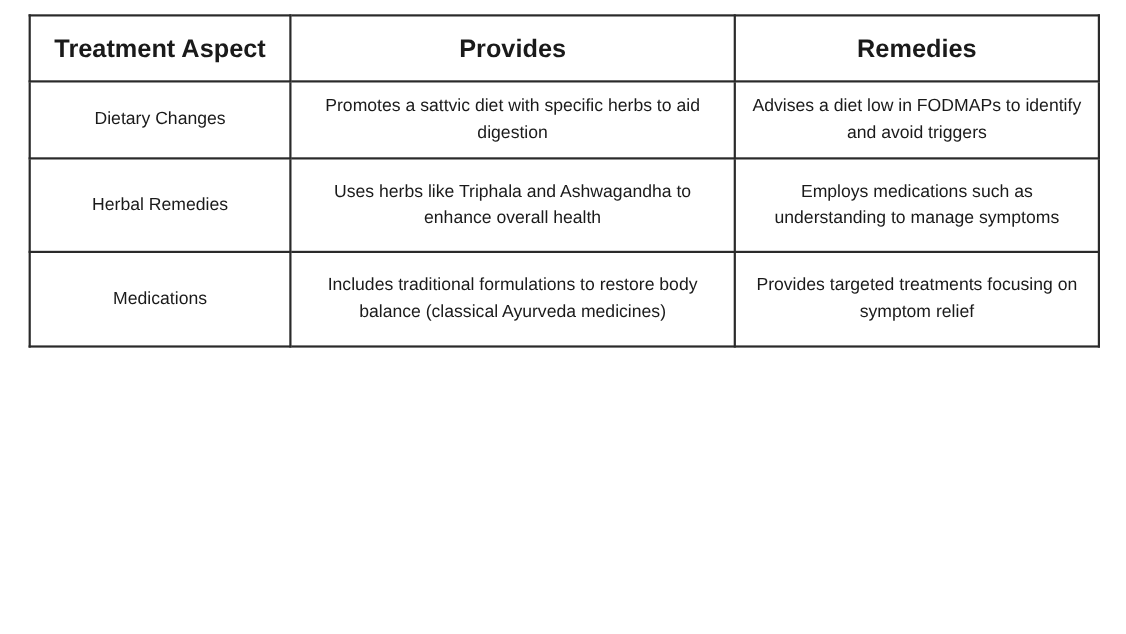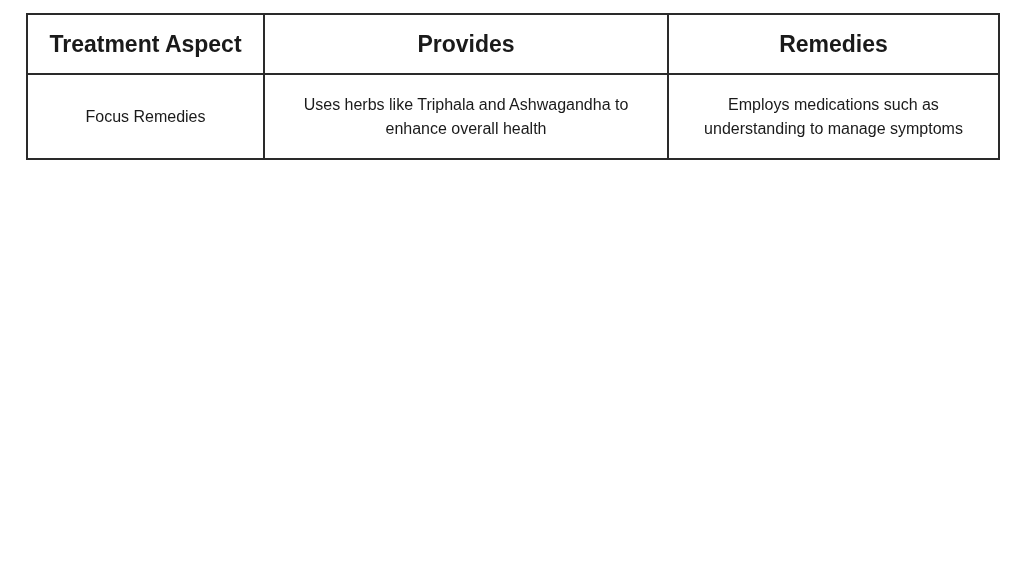--- a/index.html
+++ b/index.html
@@ -25,19 +25,29 @@
       <col class="c3">
     </colgroup>
   <thead>
     <tr>
       <th>Treatment Aspect</th>
       <th>Provides</th>
       <th>Remedies</th>
     </tr>
   </thead>
   <tbody>
+    <tr class="r1">
+      <td>Dietary Changes</td>
+      <td>Promotes a sattvic diet with specific herbs to aid digestion</td>
+      <td>Advises a diet low in FODMAPs to identify and avoid triggers</td>
+    </tr>
     <tr class="r2">
-      <td>Focus Remedies</td>
+      <td>Herbal Remedies</td>
       <td>Uses herbs like Triphala and Ashwagandha to enhance overall health</td>
       <td>Employs medications such as understanding to manage symptoms</td>
+    </tr>
+    <tr class="r4">
+      <td>Medications</td>
+      <td>Includes traditional formulations to restore body balance (classical Ayurveda medicines)</td>
+      <td>Provides targeted treatments focusing on symptom relief</td>
     </tr>
   </tbody>
 </table>
 
 </body></html>

